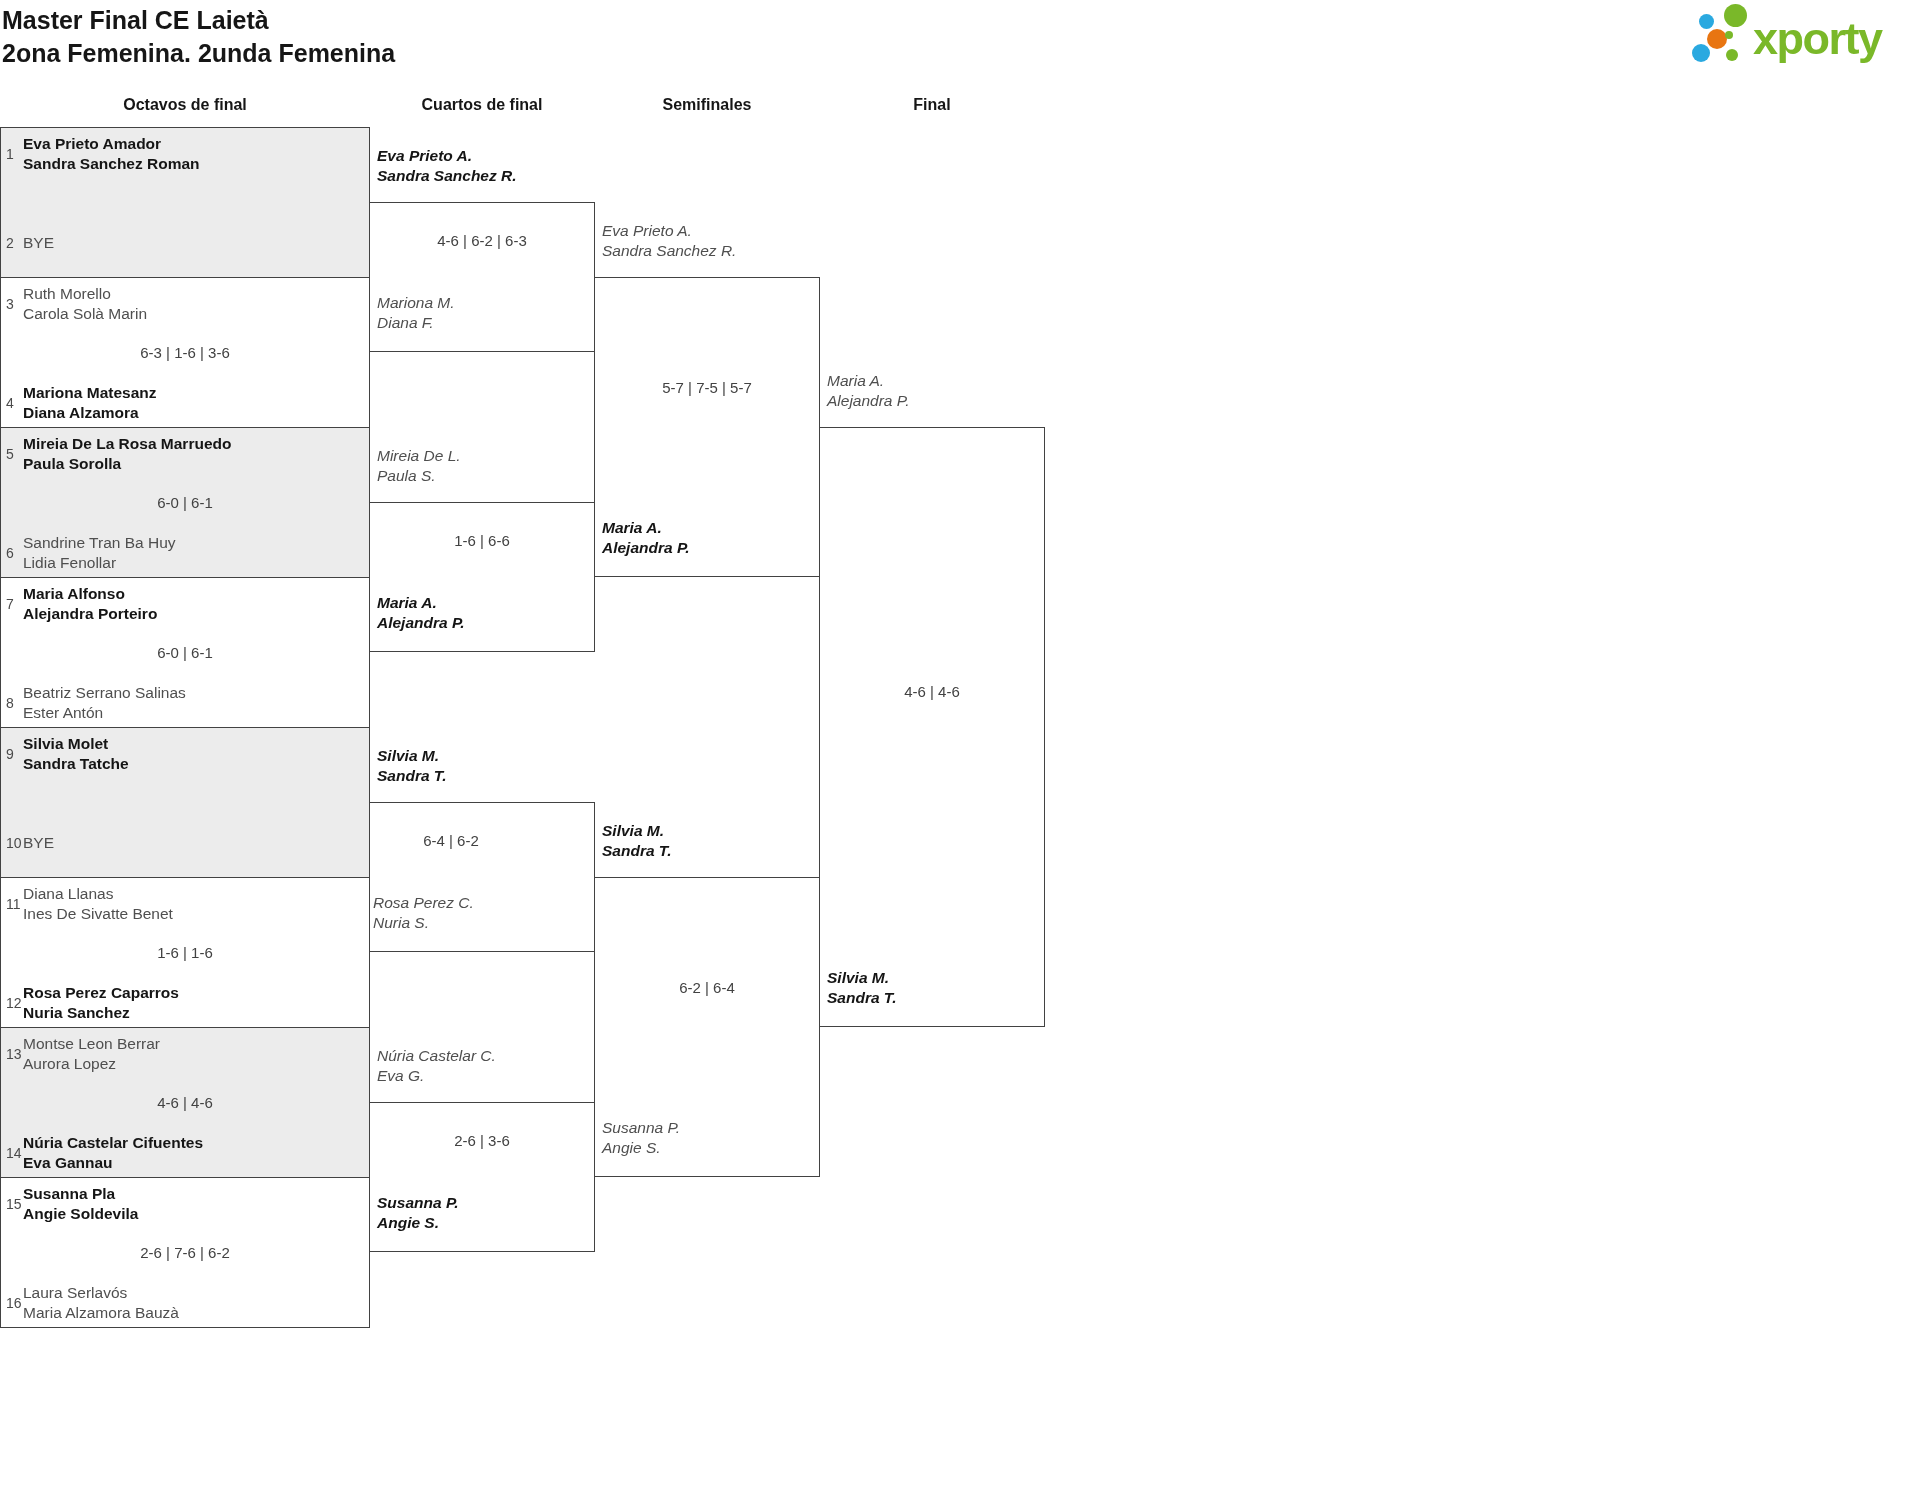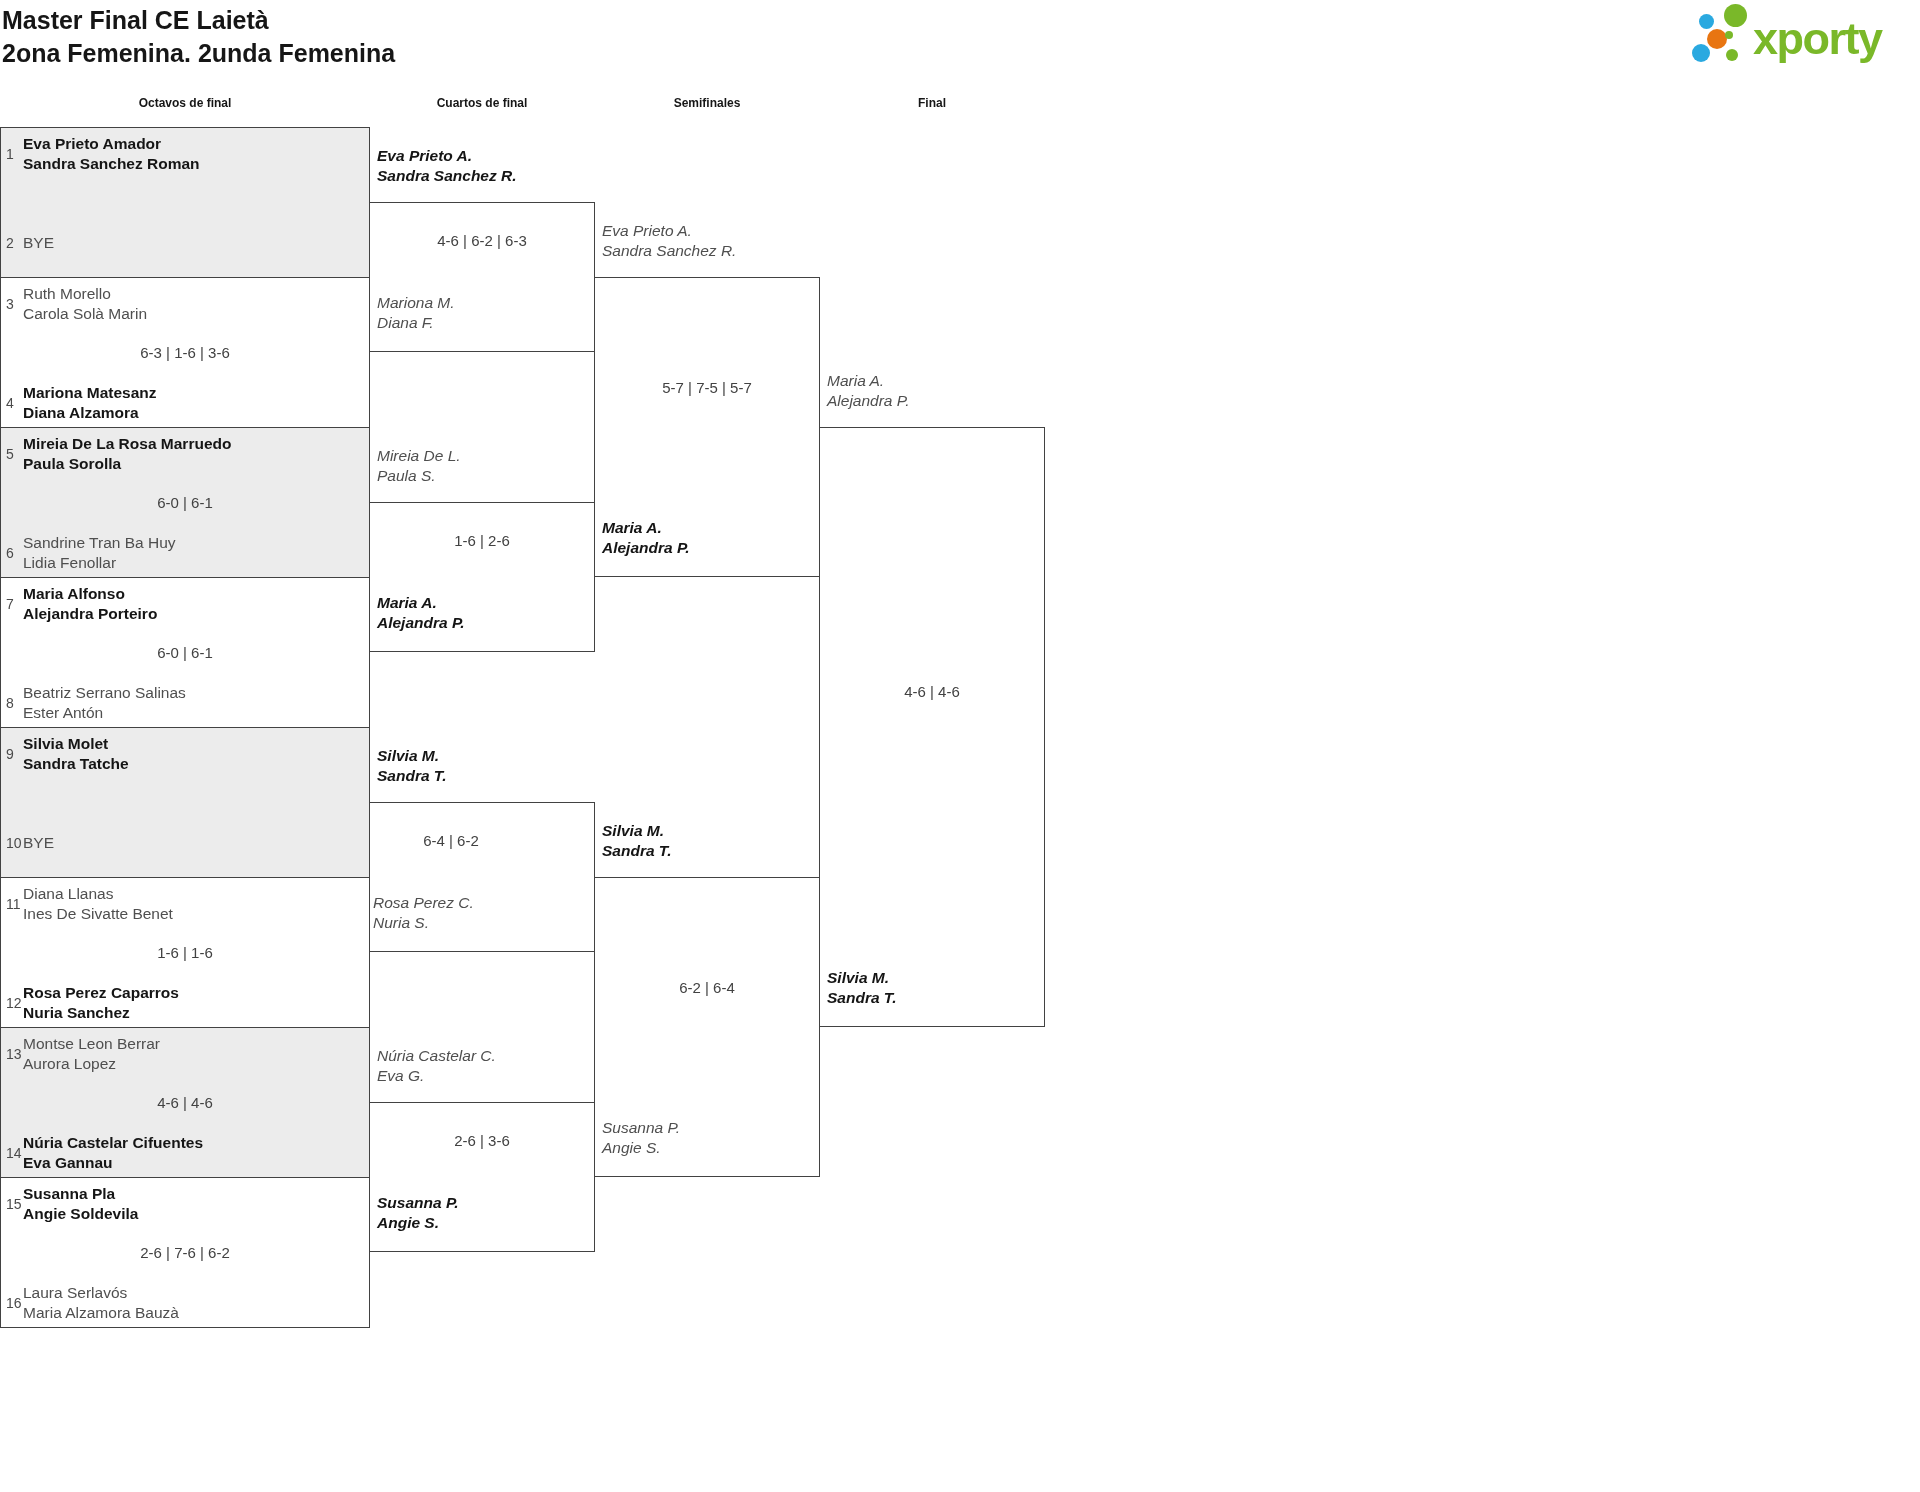--- a/index.html
+++ b/index.html
@@ -1,21 +1,21 @@
 <!DOCTYPE html>
 <html><head>
 <meta charset="utf-8">
 <style>
   html,body{margin:0;padding:0;background:#ffffff;}
   #page{position:relative;width:1920px;height:1492px;background:#fff;
         font-family:"Liberation Sans",sans-serif;color:#161616;overflow:hidden;}
   .title{position:absolute;left:2px;top:4px;font-size:25px;font-weight:700;
          line-height:33px;color:#161616;letter-spacing:0px;}
   .round-header{position:absolute;top:96px;width:220px;text-align:center;
-                font-size:12px;font-weight:700;color:#161616;}
+                font-size:16px;font-weight:700;color:#161616;}
   
   .blk{position:absolute;left:0;width:370px;height:151px;border:1px solid #424242;
        box-sizing:border-box;background:#fff;}
   .blk.shade{background:#ececec;}
   .row{position:absolute;left:0;display:flex;align-items:center;width:364px;}
   .row-t{top:6px;}
   .row-b{top:105px;}
   .seed{flex:0 0 17px;margin-left:5px;font-size:14px;color:#4a4a4a;text-align:left;}
   .nm{flex:1;}
   .ln{font-size:15.5px;line-height:20px;color:#4f4f4f;white-space:nowrap;}
@@ -210,21 +210,21 @@
   <div class="lbl" style="left:377px;top:293px">
       <div class="ln">Mariona M.</div>
       <div class="ln">Diana F.</div>
     </div>
 
   <div class="lbl" style="left:377px;top:446px">
       <div class="ln">Mireia De L.</div>
       <div class="ln">Paula S.</div>
     </div>
   <div class="mbox" style="left:369px;top:502px;width:226px;height:150px"></div>
-  <div class="mscore" style="left:369px;top:530px;width:226px">1-6 | 2-6</div>
+  <div class="mscore" style="left:369px;top:530px;width:226px">1-6 | 6-6</div>
   <div class="lbl" style="left:377px;top:593px">
       <div class="ln win">Maria A.</div>
       <div class="ln win">Alejandra P.</div>
     </div>
 
   <div class="lbl" style="left:377px;top:746px">
       <div class="ln win">Silvia M.</div>
       <div class="ln win">Sandra T.</div>
     </div>
   <div class="mbox" style="left:369px;top:802px;width:226px;height:150px"></div>

